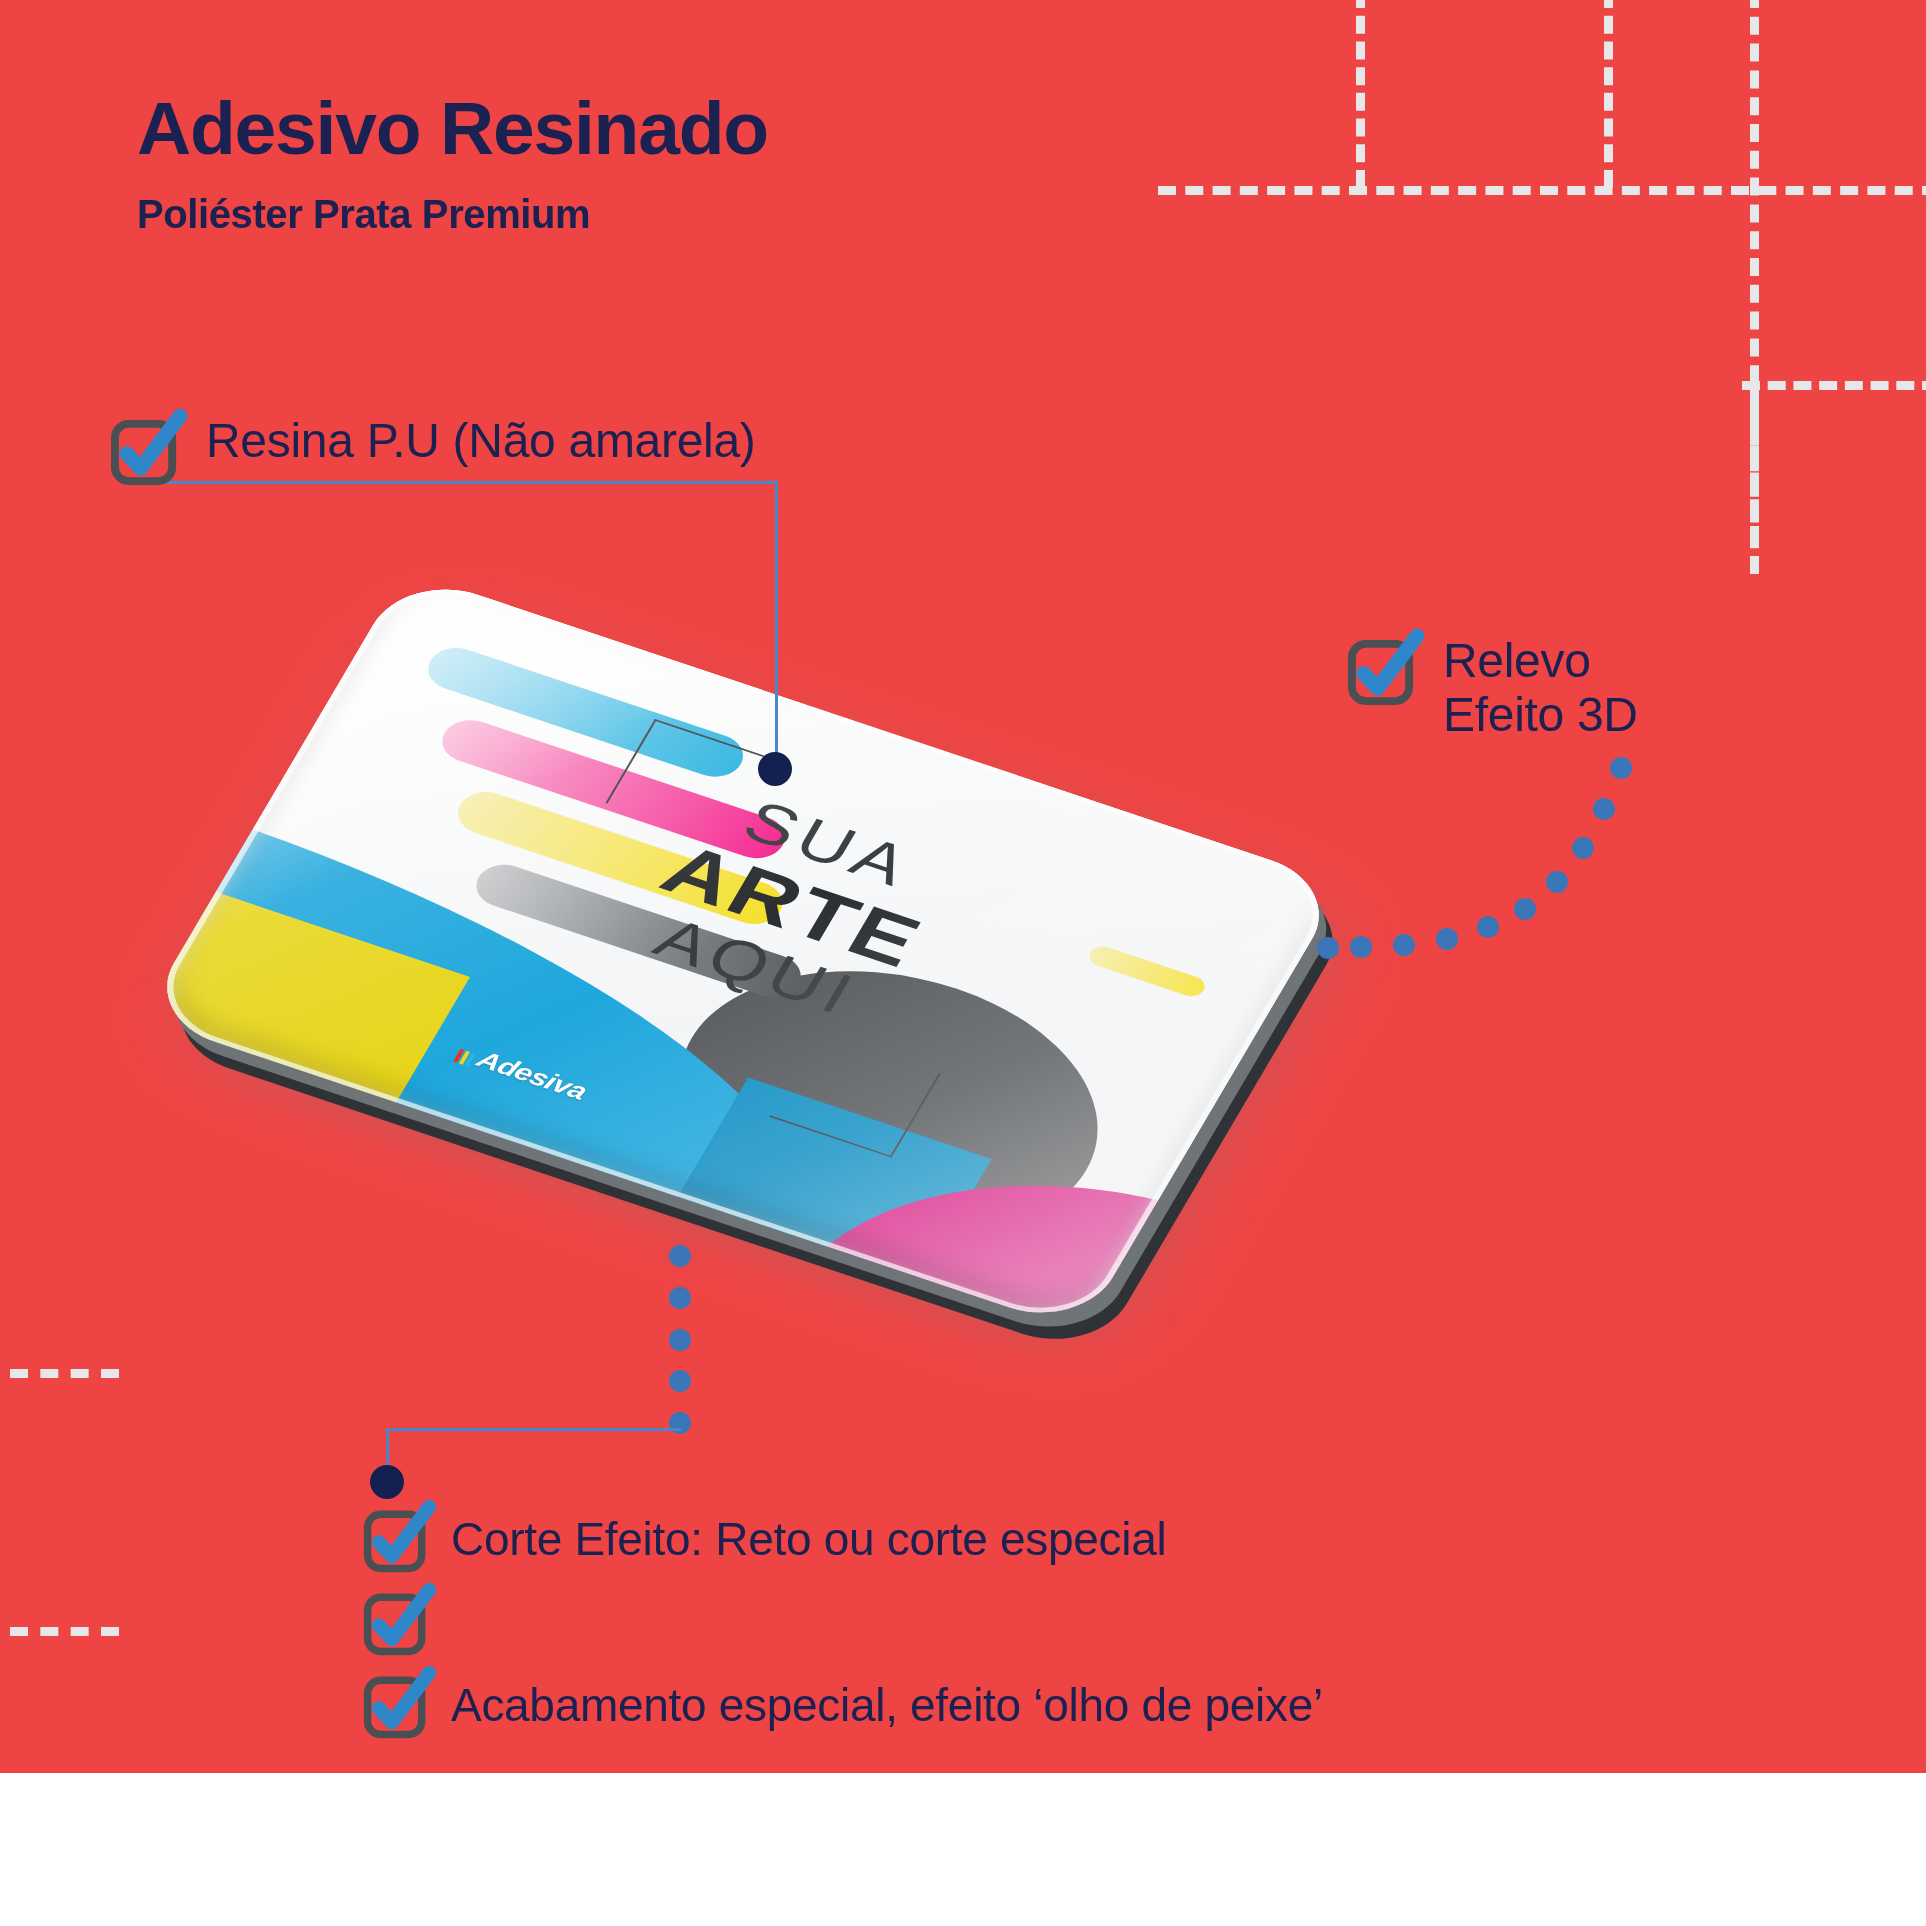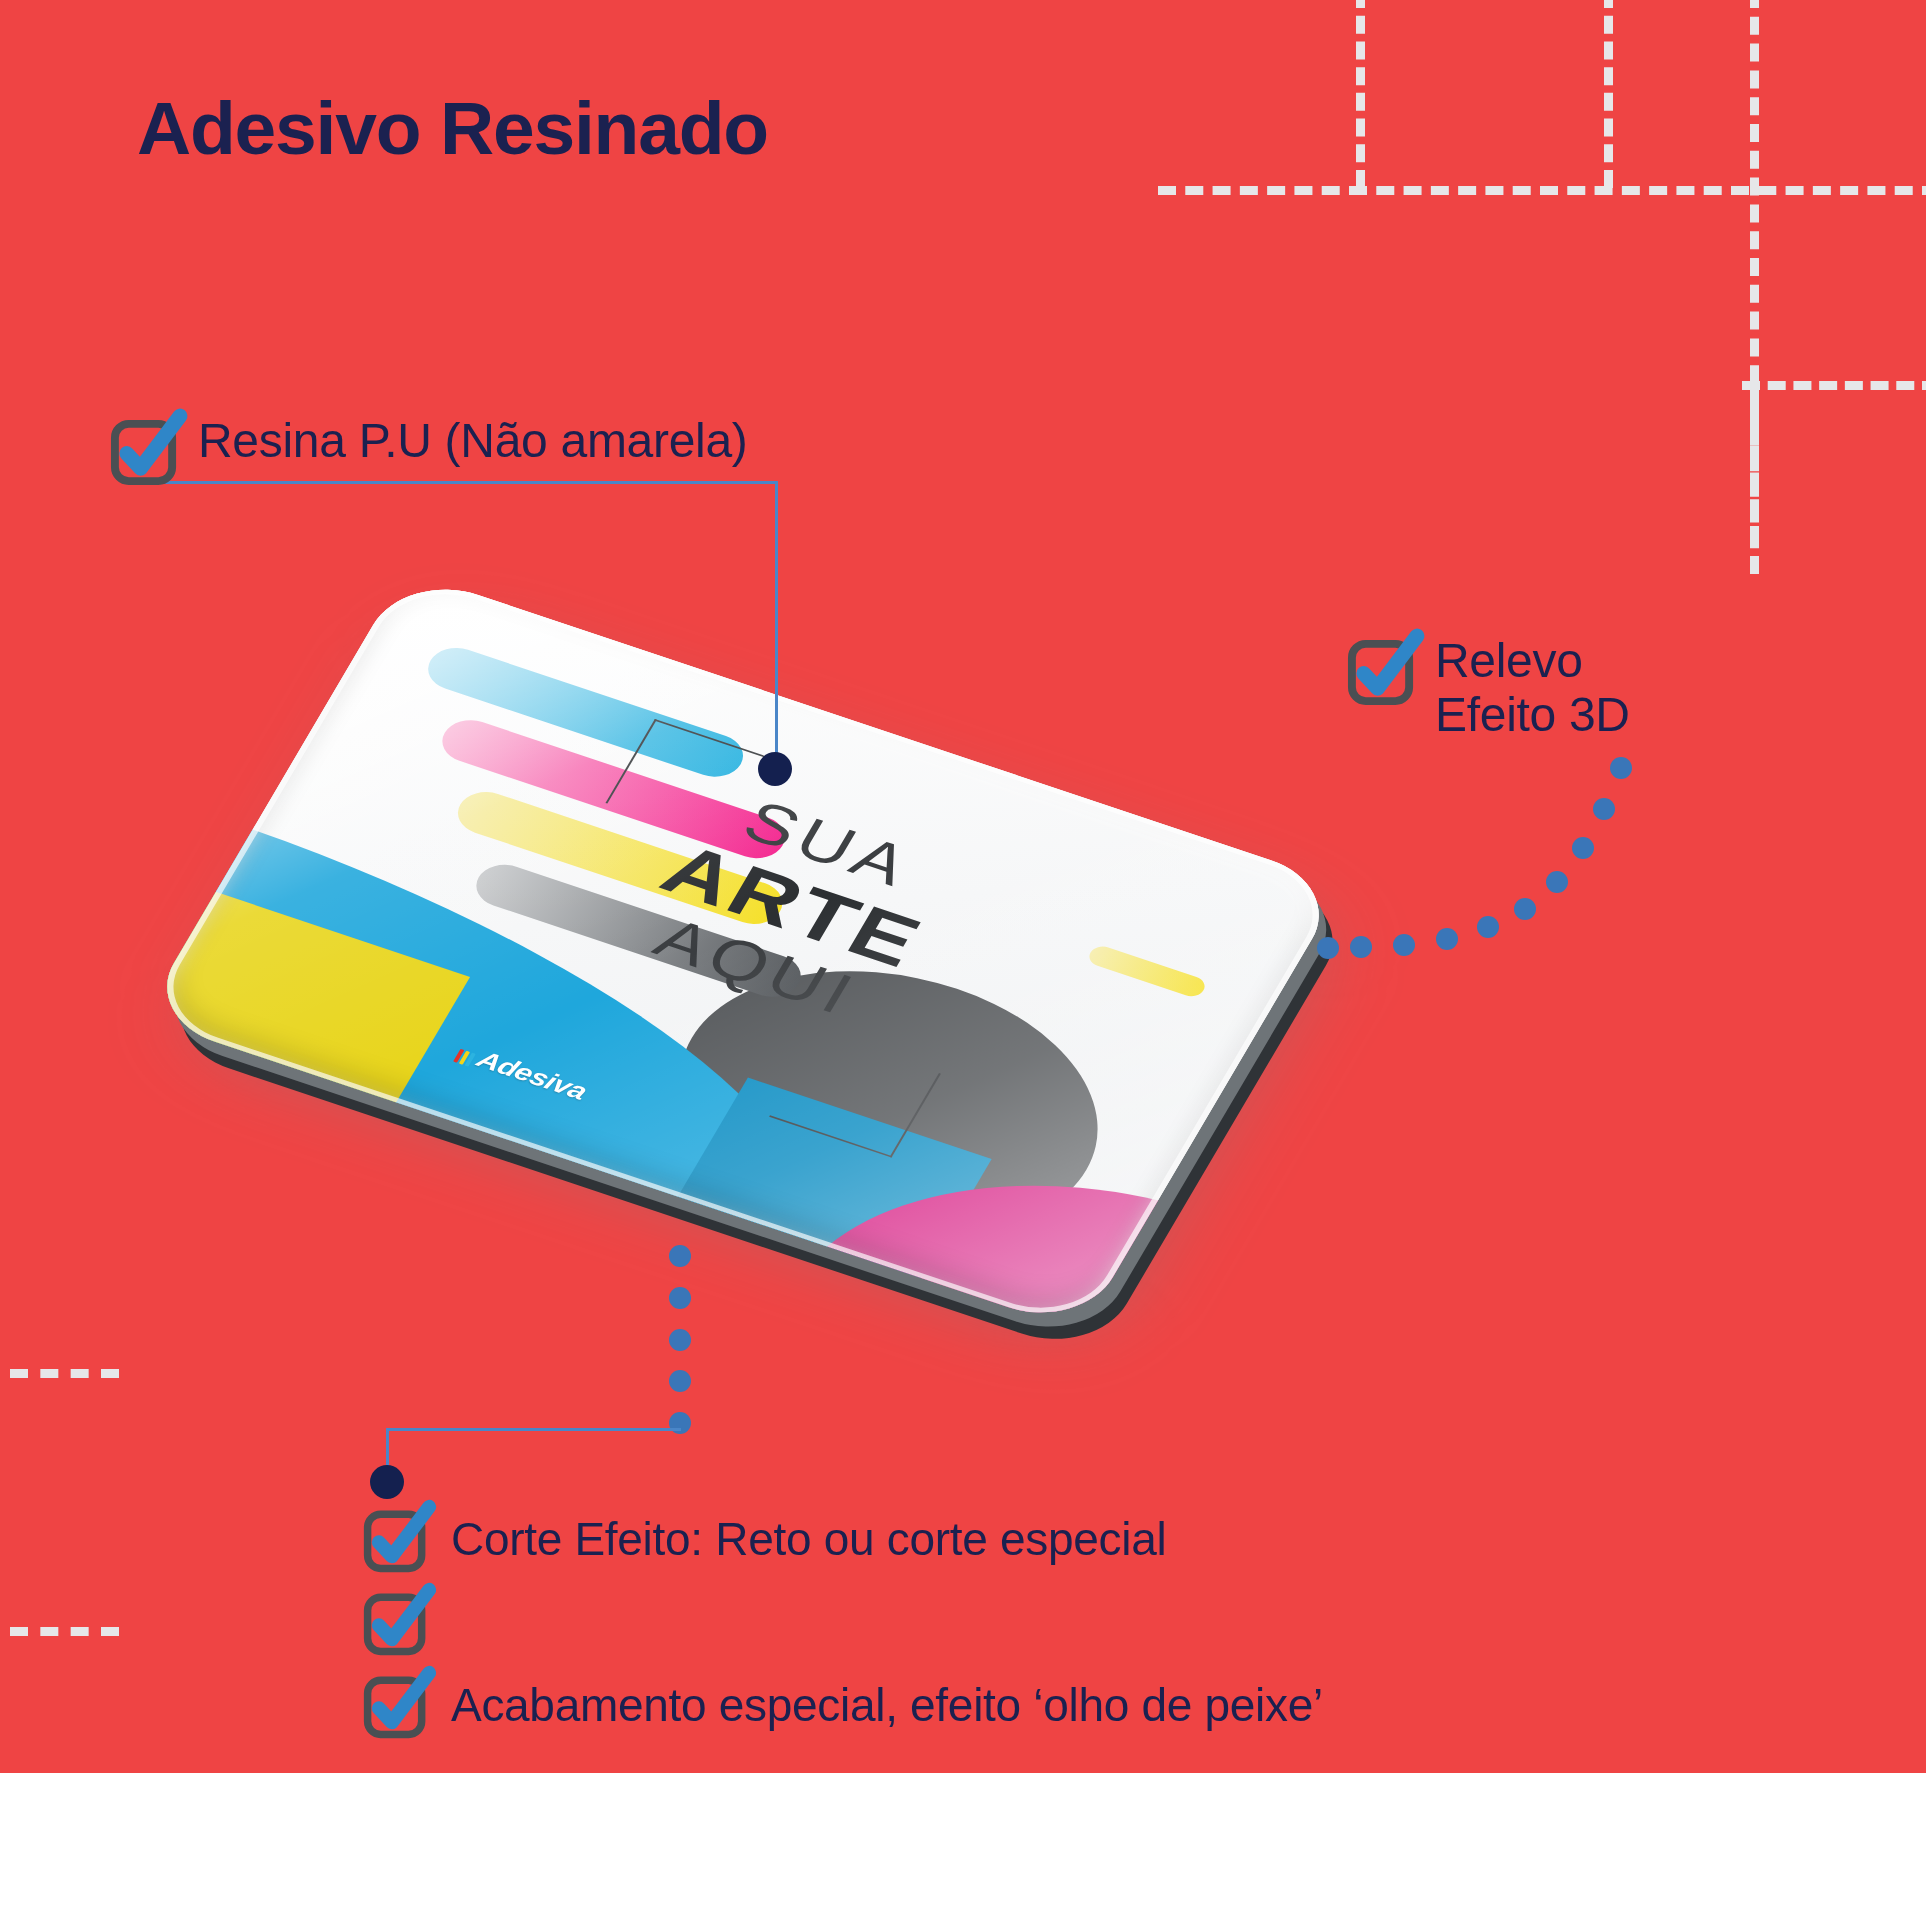--- a/index.html
+++ b/index.html
@@ -27,21 +27,21 @@
   .subtitle{
     font-size:40px;font-weight:600;color:#1b2150;letter-spacing:-0.4px;
     margin:26px 0 0 0;white-space:nowrap;
   }
 
   
   .cbx{position:relative;display:inline-block;flex:0 0 auto;}
   .cbx svg{display:block;overflow:visible;}
 
   
-  .callout{position:absolute;display:flex;align-items:flex-start;gap:16px;}
+  .callout{position:absolute;display:flex;align-items:flex-start;gap:24px;}
   .callout .ctext{
     color:#1b2150;letter-spacing:-0.3px;line-height:1.12;
     white-space:pre-line;
   }
 
   #callout-resina{left:109px;top:414px;}
   #callout-resina .ctext{font-size:48px;}
 
   #callout-relevo{left:1346px;top:634px;}
   #callout-relevo .ctext{font-size:48px;text-align:left;}
@@ -138,20 +138,21 @@
     <div class="gline v" style="left:1750px;top:376px;height:198px;"></div>
     <div class="gline h" style="left:10px;top:1369px;width:109px;"></div>
     <div class="gline h" style="left:10px;top:1627px;width:109px;"></div>
     <div class="gline v" style="left:287px;top:1841px;height:99px;"></div>
     <div class="gline v" style="left:540px;top:1841px;height:99px;"></div>
     <div class="gline v" style="left:792px;top:1841px;height:99px;"></div>
   </div>
 
   <div class="header">
     <h1 class="title">Adesivo Resinado</h1>
+    <p class="subtitle">Poliéster Prata Premium</p>
   </div>
 
   <div id="product">
     <div class="card-wrap">
       <div class="dropshadow"></div>
       <div class="layer body-shadow" style="left:26px;top:26px;"></div>
       <div class="layer body-mid" style="left:14px;top:14px;"></div>
 
       <div class="layer face">
         <div class="paper"></div>

